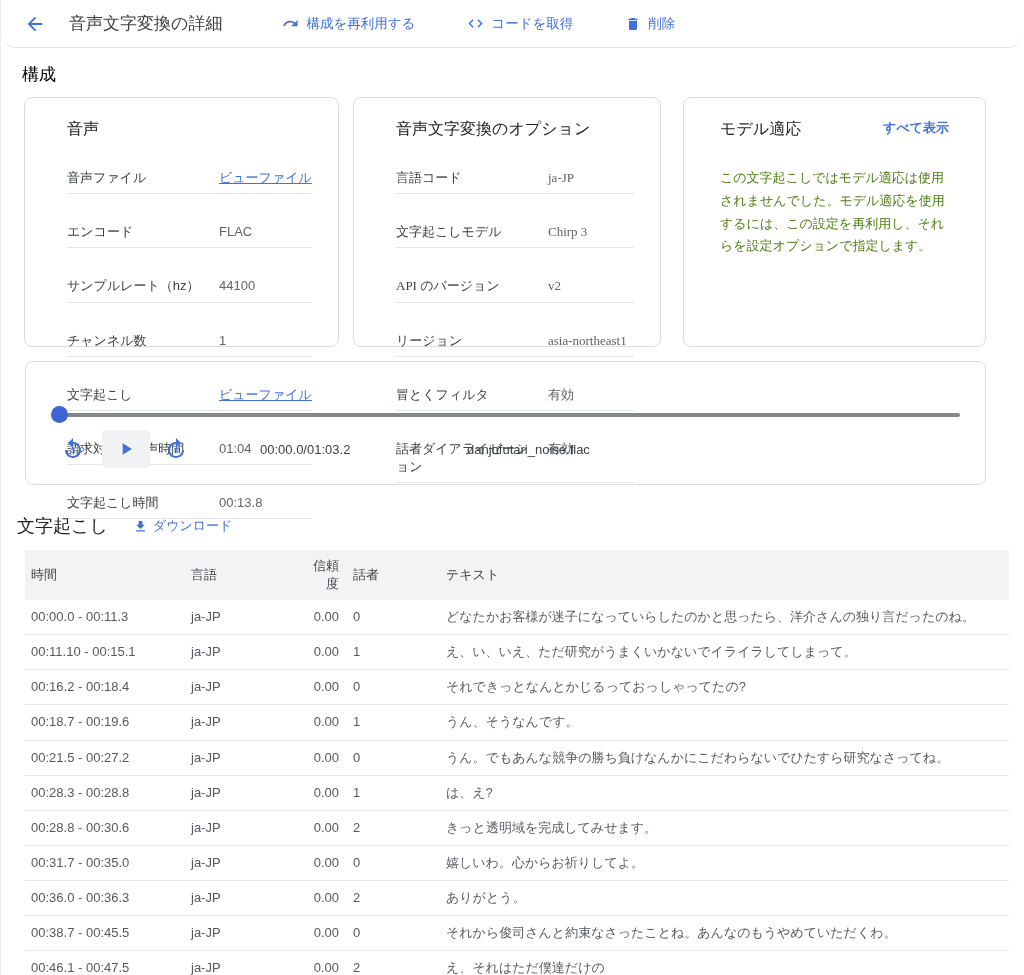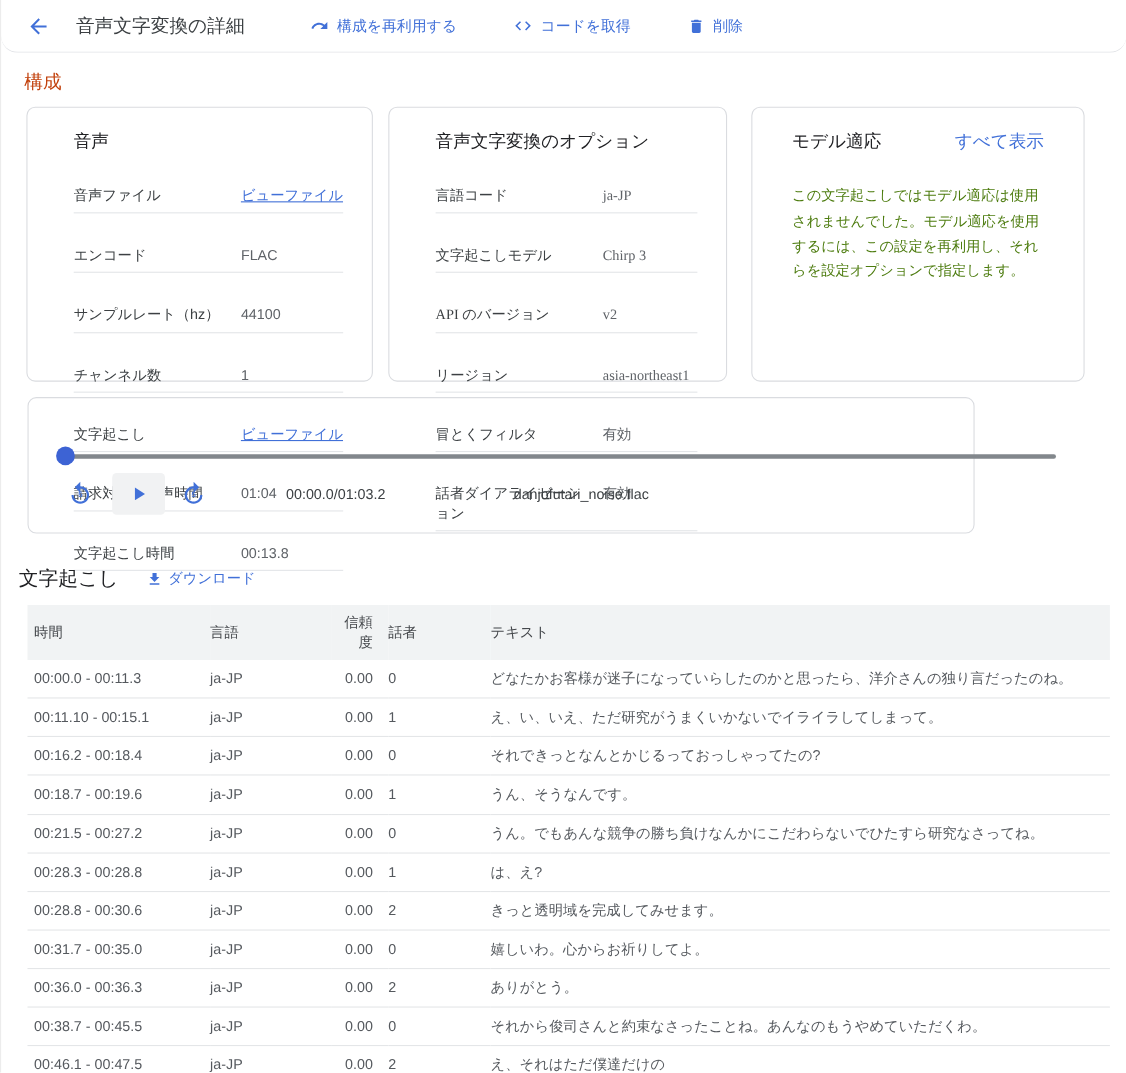--- a/index.html
+++ b/index.html
@@ -12,37 +12,37 @@
   button { background:none; border:none; font-family:inherit; padding:0; cursor:pointer; }
 
   
   .topbar { height:48px; display:flex; align-items:center; border-bottom:1px solid #dfe1e5; padding-left:21px;border-radius:15px; }
   .back-btn { width:26px; height:26px; color:#4170d8; display:flex; align-items:center; justify-content:center; }
   .topbar-title { font-size:17px; color:#3c4043; margin-left:21px; margin-right:60px; font-weight:400; }
   .action-btn { display:flex; align-items:center; gap:7px; color:#4170d8; font-size:13.5px; font-weight:500; margin-right:52px; }
   .action-btn svg { flex:none; }
 
   
-  .section-heading { font-size:17px; font-weight:400; color:#c2410c; margin:15px 0 11px 21px; }
+  .section-heading { font-size:17px; font-weight:400; color:#000000; margin:15px 0 11px 21px; }
   .cards { display:flex; margin-left:23px;border-radius:10px; }
   .card { border:1px solid #dadce0; border-radius:8px; height:250px; padding:21px 26px 20px 42px; }
   .card-audio   { width:315px; margin-right:14px; }
   .card-options { width:308px; margin-right:22px;font-family:Liberation Serif, serif; }
   .card-adapt   { width:303px; padding-left:36px; padding-right:36px; }
   .card-title { font-size:16px; font-weight:400; color:#202124; margin:0 0 12px 0; }
   .kv-row { display:flex; border-bottom:1px solid #e3e5e8; padding:5px 0 6px 0; font-size:13px; line-height:1.4;margin-top:24px; }
   .kv-label { width:152px; flex:none; color:#3c4043; padding-right:8px; }
   .kv-value { color:#5f6368; }
   .kv-value.link { color:#4170d8; text-decoration:underline; cursor:pointer; }
   .card-head { display:flex; justify-content:space-between; align-items:flex-start; }
-  .show-all-link { font-size:16px; color:#4170d8; font-weight:400; }
+  .show-all-link { font-size:13px; color:#4170d8; font-weight:700; }
   .adapt-body { font-size:13px; color:#4d7c0f; line-height:1.75; margin-top:15px; }
 
   
-  .player-card { position:relative; margin:14px 0 0 24px; width:861px; height:124px; border:1px solid #dadce0; border-radius:8px; }
+  .player-card { position:relative; margin:14px 0 0 24px; width:961px; height:124px; border:1px solid #dadce0; border-radius:8px; }
   .slider { position:absolute; left:25px; top:44px; width:911px; height:17px; cursor:pointer; }
   .slider-track { position:absolute; left:8px; right:2px; top:7px; height:4px; background:#82878c; border-radius:2px; }
   .slider-knob { position:absolute; top:0; margin-left:0; width:17px; height:17px; border-radius:50%; background:#3d63d4; }
   .controls { position:absolute; left:34px; top:67px; height:40px; display:flex; align-items:center; }
   .icon-btn { width:26px; height:26px; color:#4170d8; display:flex; align-items:center; justify-content:center; position:relative; }
   .skip-num { position:absolute; font-size:7px; font-weight:700; color:#4170d8; top:11px; left:0; right:0; text-align:center; }
   .replay-btn { margin-right:16px; }
   .play-btn { width:48px; height:38px; background:#f1f2f3; border-radius:4px; display:flex; align-items:center; justify-content:center; color:#4170d8; margin-right:13px; }
   .fwd-btn { margin-right:0; }
   .player-time { font-size:13px; color:#3c4043; margin-left:71px; width:105px; }

